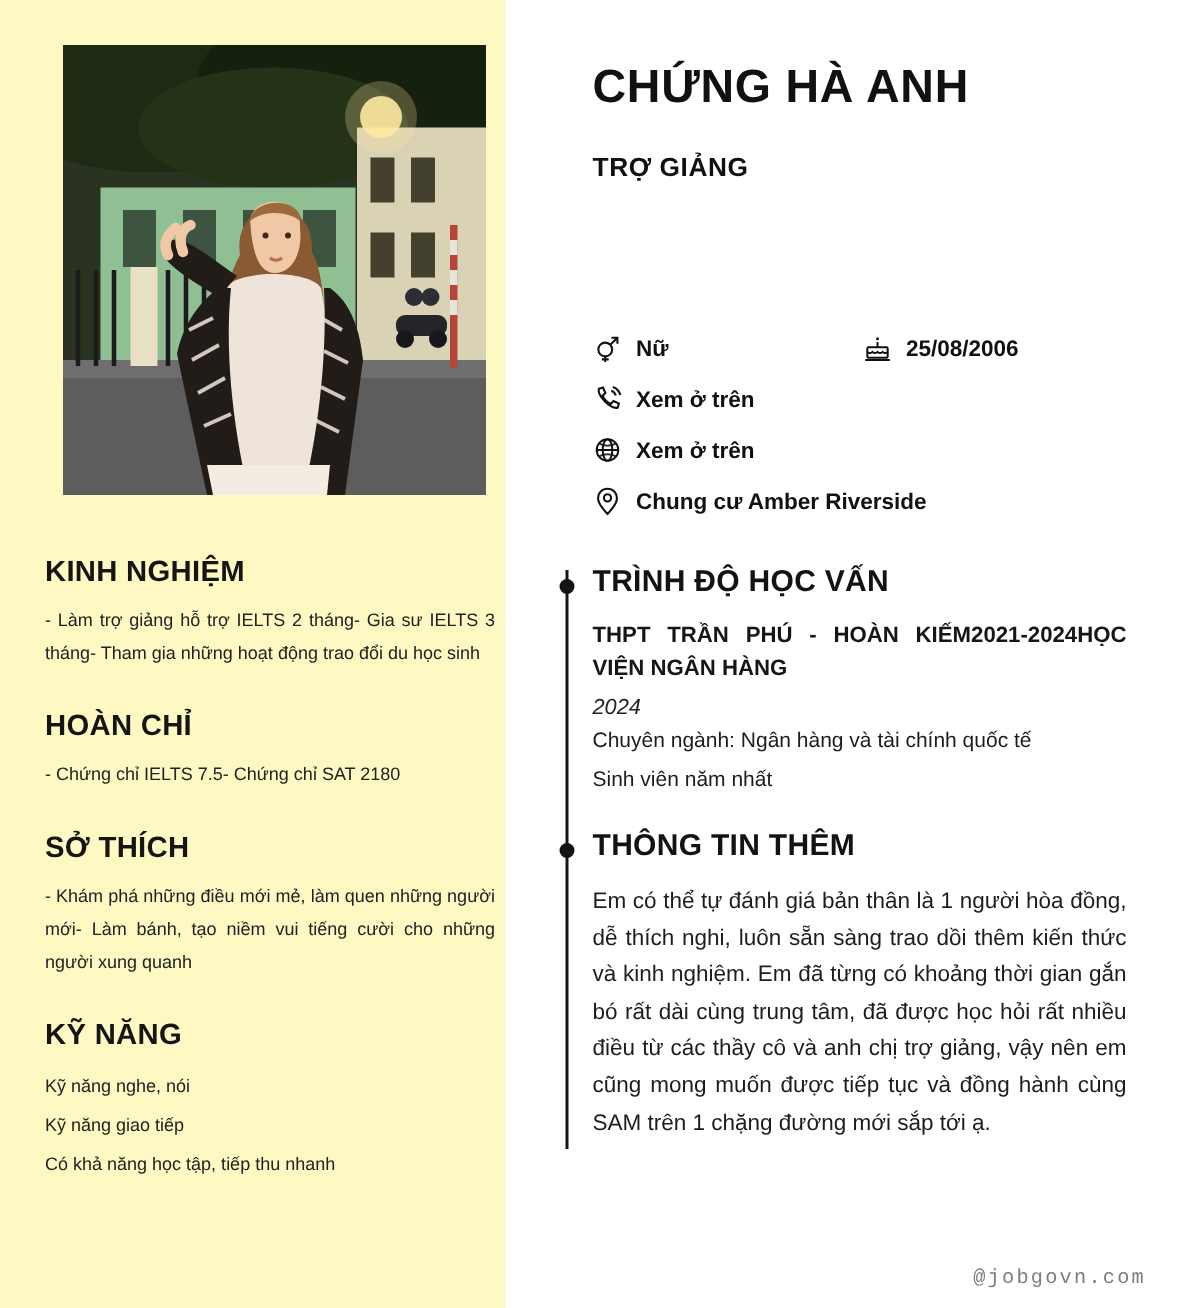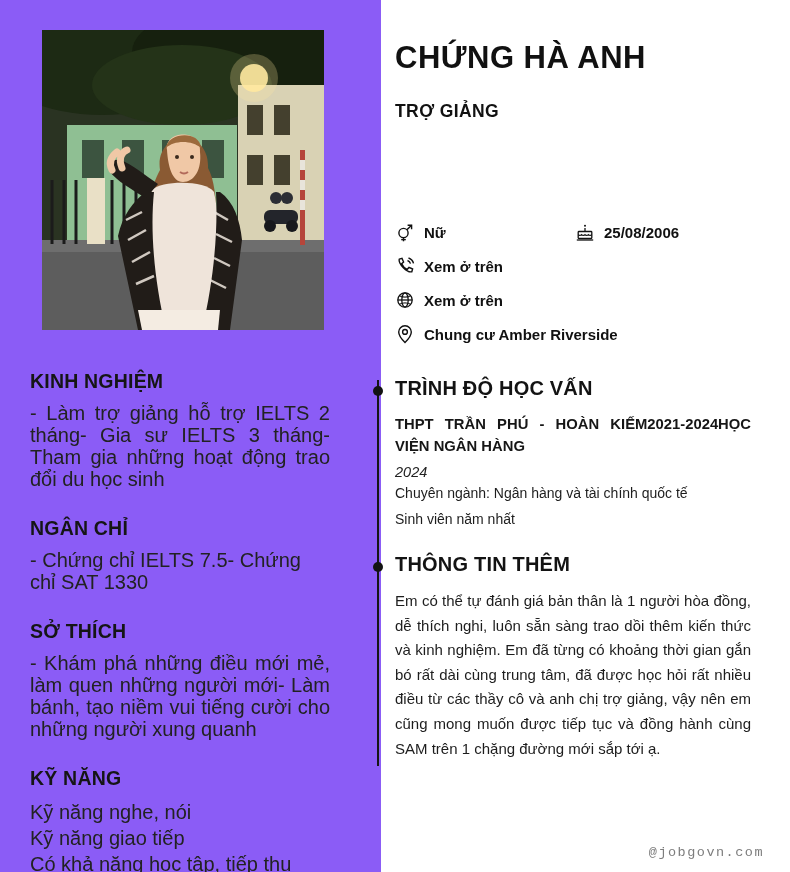--- a/index.html
+++ b/index.html
@@ -1,27 +1,27 @@
 <!DOCTYPE html>
 <html><head>
 <meta charset="utf-8">
 <style>
   html,body{margin:0;padding:0;background:#fff;}
   .page{position:relative;width:790px;height:872px;background:#ffffff;overflow:hidden;
         font-family:"Liberation Sans",sans-serif;color:#1c1c1c;}
   
-  .sidebar{position:absolute;left:0;top:0;width:381px;height:872px;background:#8b5cf6;}
+  .sidebar{position:absolute;left:0;top:0;width:337px;height:872px;background:#fef9c3;}
   .photo-frame{position:absolute;left:42px;top:30px;width:282px;height:300px;overflow:hidden;}
   .photo-frame svg{display:block;}
   .sb-content{position:absolute;left:0;top:370px;width:357px;box-sizing:border-box;
               padding:0 27px 0 30px;}
   .sb-content h2{font-size:19.5px;font-weight:bold;color:#151515;margin:0 0 9px 0;
                  letter-spacing:.2px;}
   .sb-content h2.gap{margin-top:27px;}
-  .sb-content p{margin:0;font-size:20px;line-height:22px;color:#222;}
+  .sb-content p{margin:0;font-size:12px;line-height:22px;color:#222;}
   .just{text-align:justify;}
   .skill-line{line-height:26px !important;}
   
   .name{position:absolute;left:395px;top:40px;margin:0;font-size:31px;font-weight:bold;
         color:#111;letter-spacing:.5px;}
   .job-title{position:absolute;left:395px;top:101px;font-size:17.5px;font-weight:bold;
              color:#111;letter-spacing:.4px;}
   .contact{position:absolute;left:395px;top:218px;width:370px;}
   .c-row{position:absolute;left:0;height:28px;display:flex;align-items:center;gap:9px;}
   .c-row .val{font-size:15px;color:#111;font-weight:bold;}
@@ -120,22 +120,22 @@
         <path d="M104 168 C90 160 74 150 68 142 C64 136 70 128 78 130 C90 134 104 146 116 154 Z" fill="#211c18"></path>
         <path d="M70 140 C66 132 70 126 75 122 M80 138 C76 128 80 122 85 120" stroke="#f0c8a6" stroke-width="7" stroke-linecap="round" fill="none"></path>
         <path d="M96 280 L178 280 L176 300 L100 300 Z" fill="#f4ece2"></path>
       </svg>
     </div>
 
     <div class="sb-content">
       <h2>KINH NGHIỆM</h2>
       <p class="just">- Làm trợ giảng hỗ trợ IELTS 2 tháng- Gia sư IELTS 3 tháng- Tham gia những hoạt động trao đổi du học sinh</p>
 
-      <h2 class="gap">NGÂN CHỈ</h2>
-      <p>- Chứng chỉ IELTS 7.5- Chứng chỉ SAT 1330</p>
+      <h2 class="gap">HOÀN CHỈ</h2>
+      <p>- Chứng chỉ IELTS 7.5- Chứng chỉ SAT 2180</p>
 
       <h2 class="gap">SỞ THÍCH</h2>
       <p class="just">- Khám phá những điều mới mẻ, làm quen những người mới- Làm bánh, tạo niềm vui tiếng cười cho những người xung quanh</p>
 
       <h2 class="gap">KỸ NĂNG</h2>
       <p class="skill-line">Kỹ năng nghe, nói</p>
       <p class="skill-line">Kỹ năng giao tiếp</p>
       <p class="skill-line">Có khả năng học tập, tiếp thu nhanh</p>
     </div>
   </aside>

